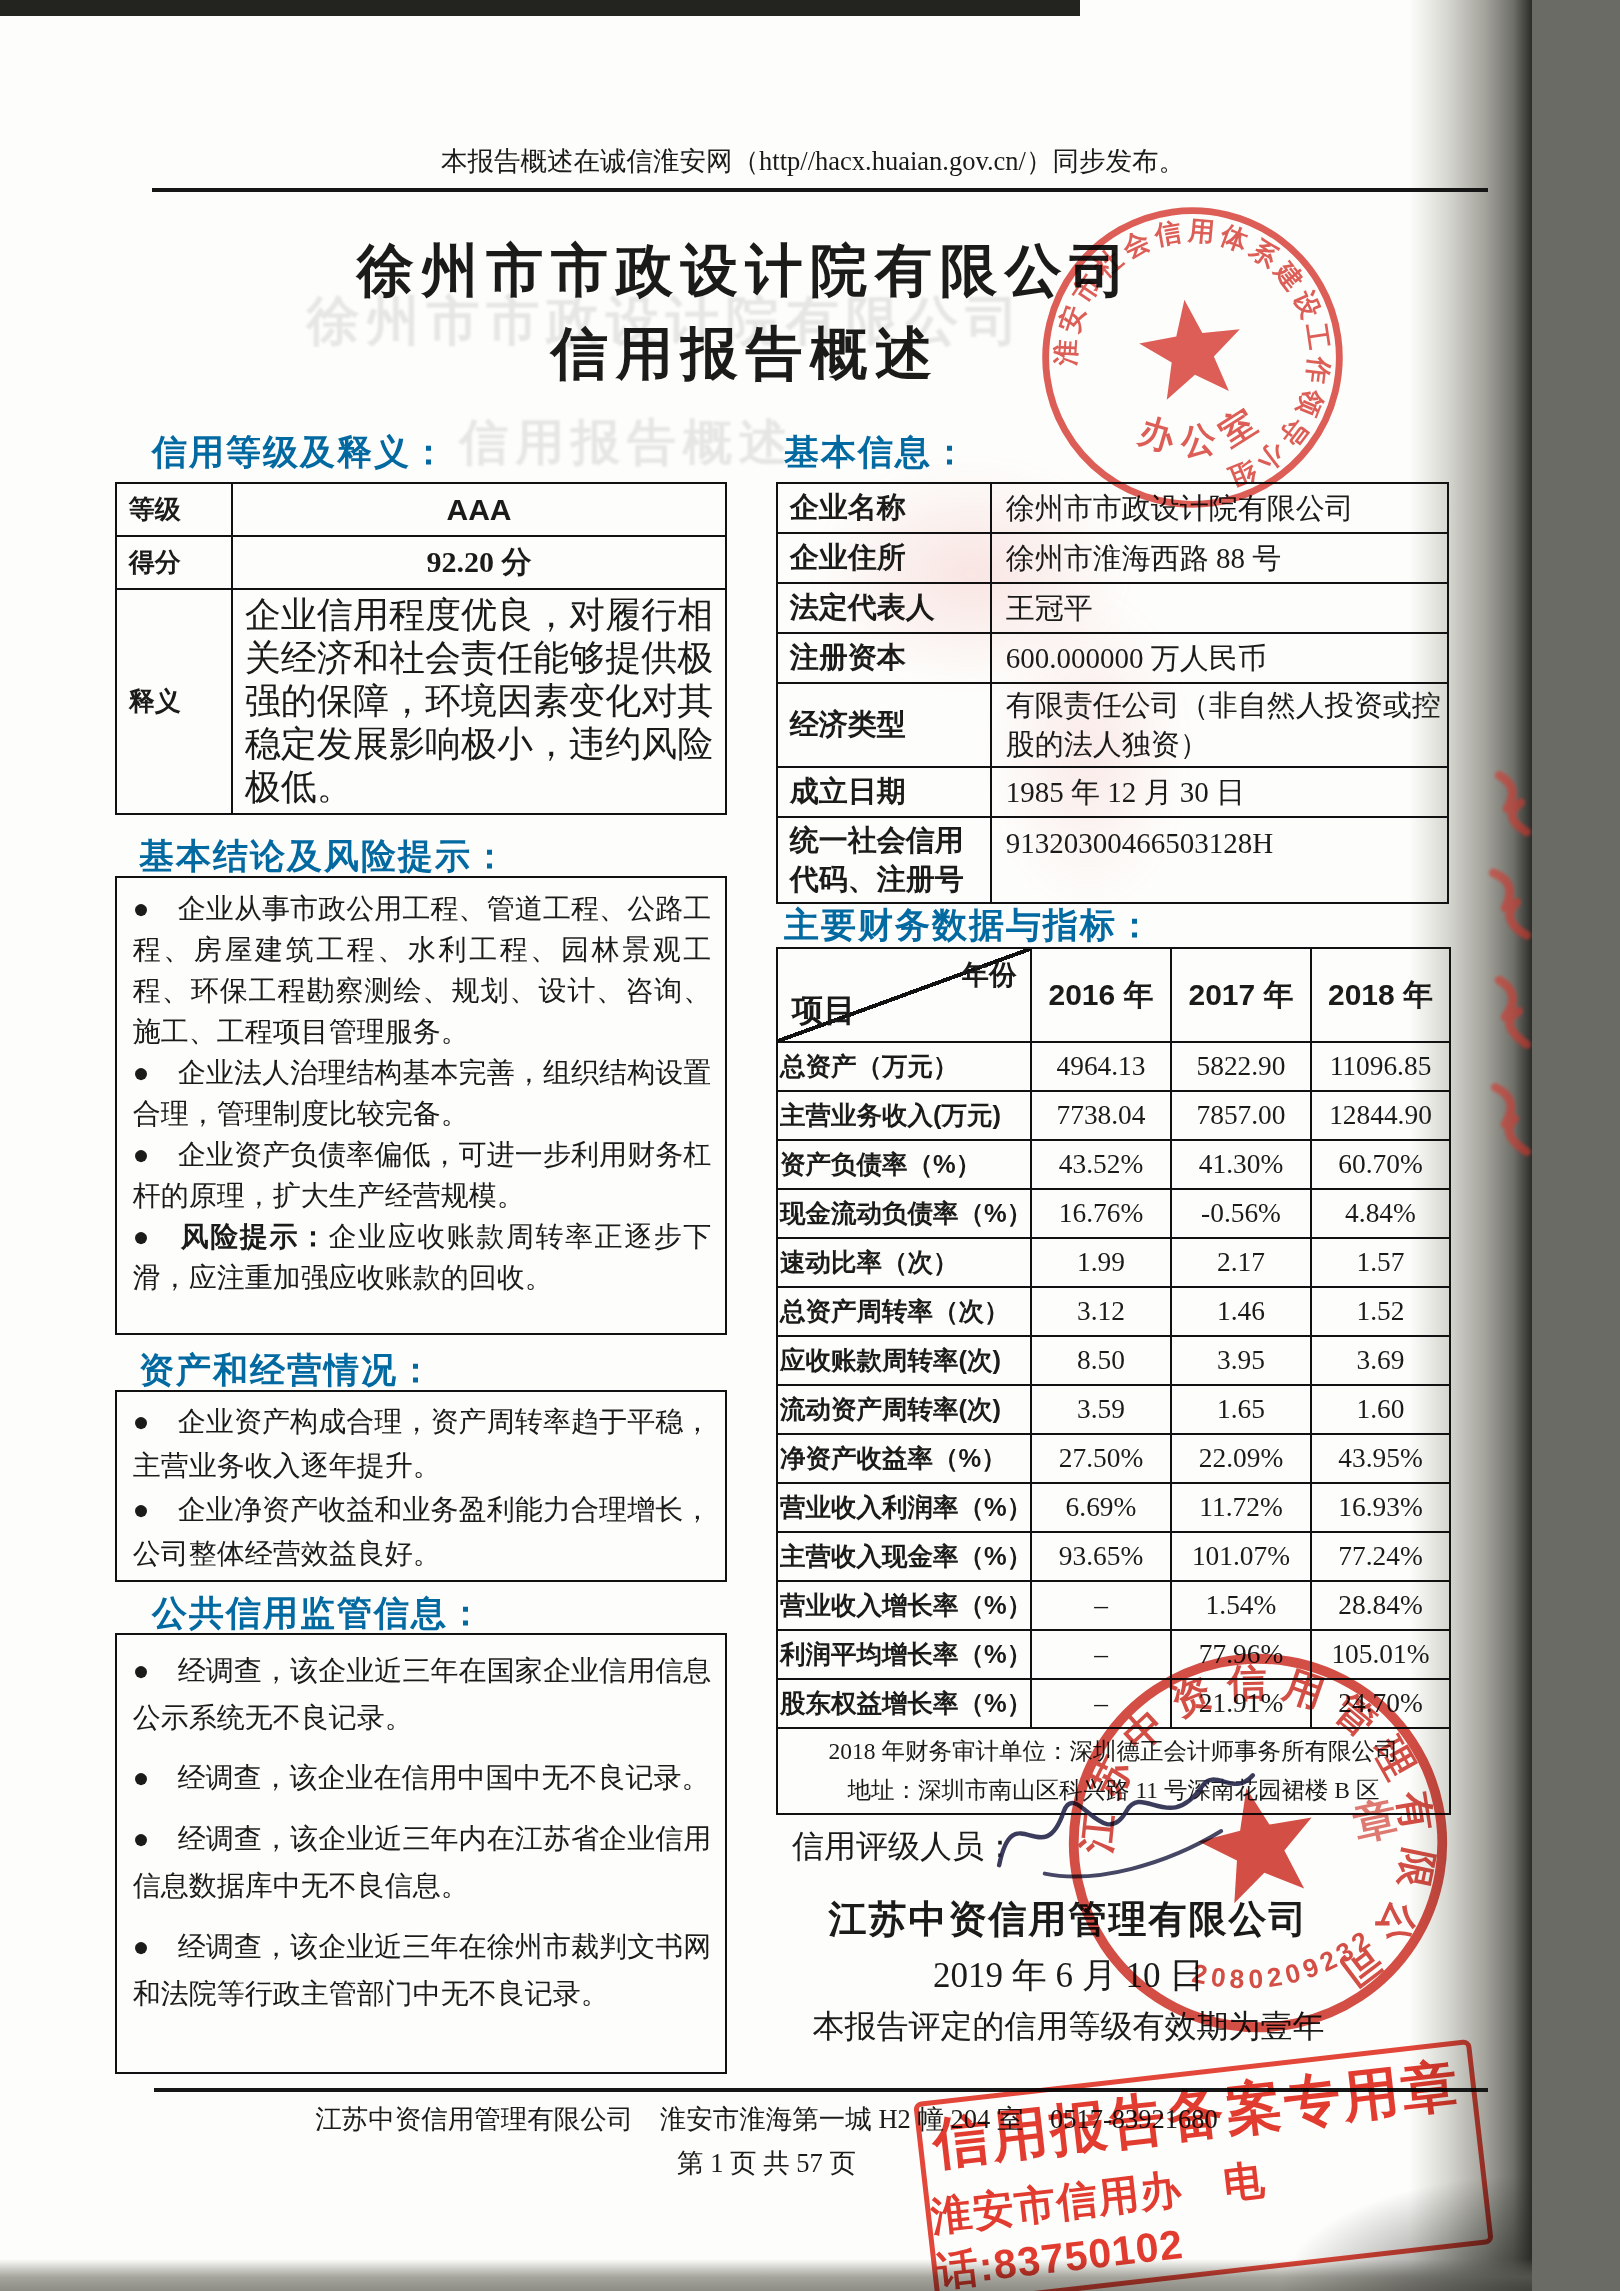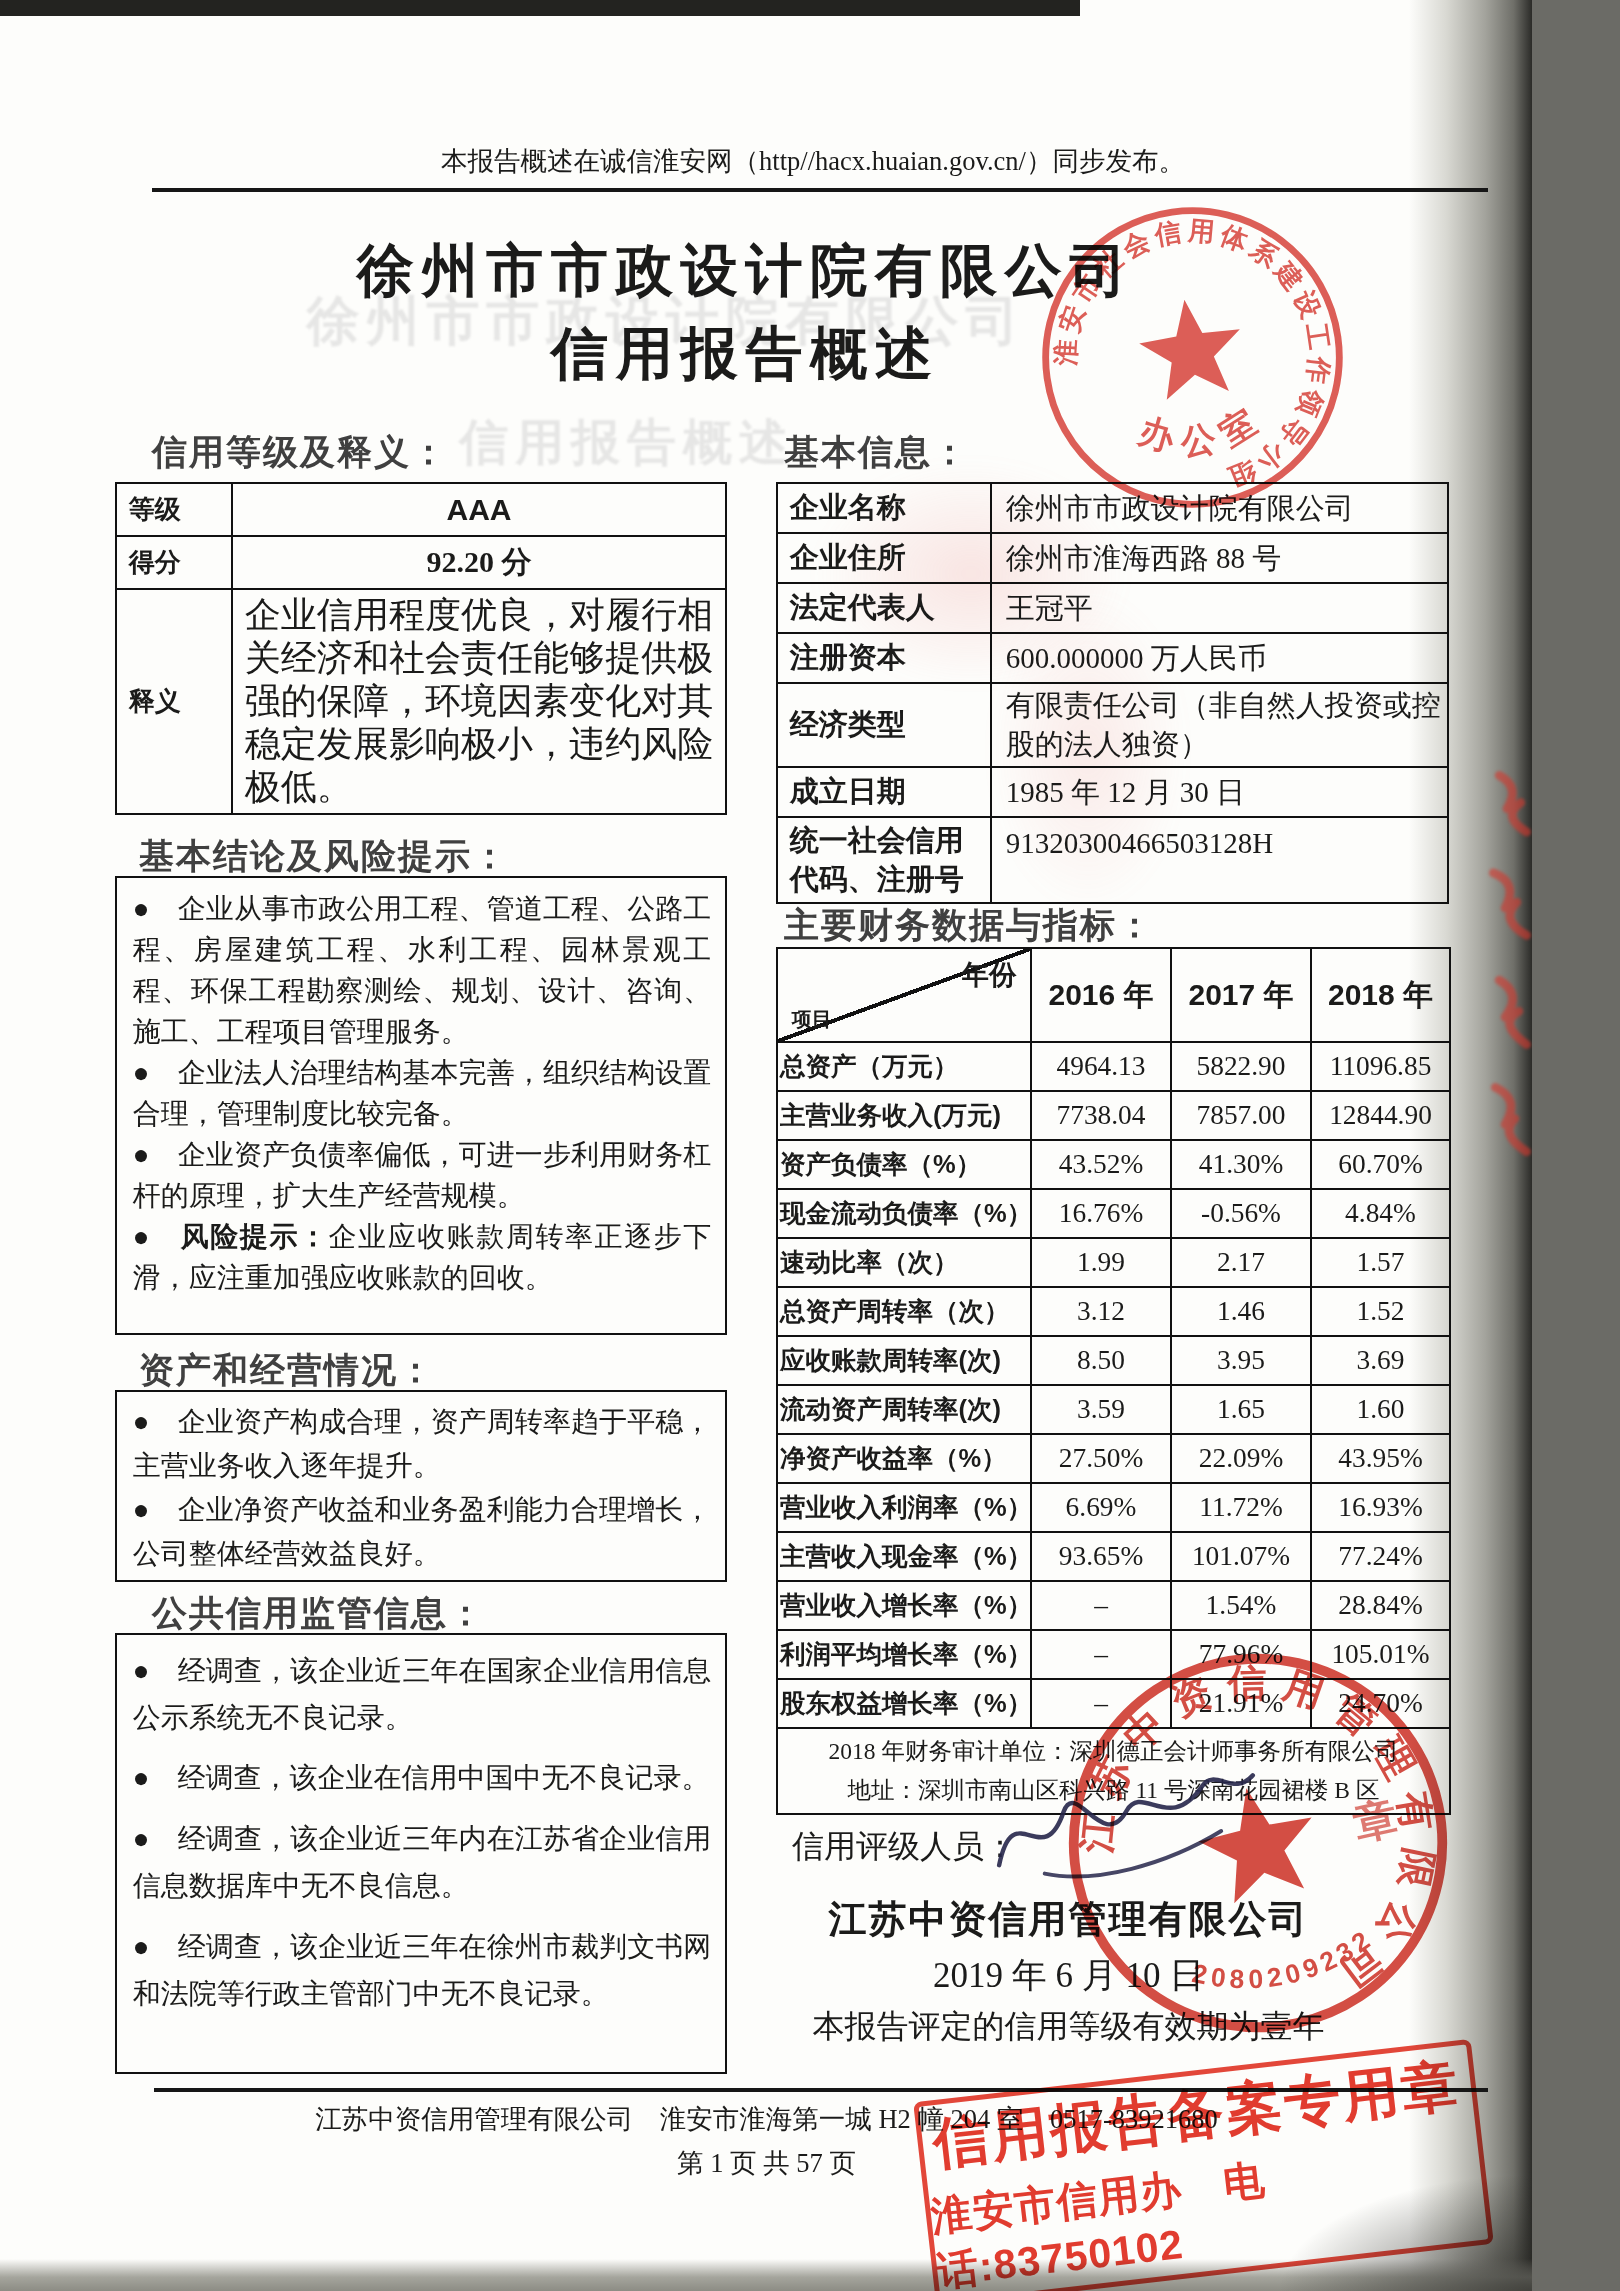--- a/index.html
+++ b/index.html
@@ -19,42 +19,42 @@
          font-weight:bold;letter-spacing:6.9px;white-space:nowrap;}
   
   .serif{font-family:"Liberation Serif", serif;}
   .sans{font-family:"Liberation Sans", sans-serif;}
   .abs{position:absolute;}
   .hdr-note{left:323px;top:143px;width:980px;text-align:center;font-size:26.5px;}
   .rule{position:absolute;background:#161616;}
   .title{left:167px;width:1157px;text-align:center;font-weight:bold;font-size:57px;
          letter-spacing:7.8px;font-family:"Liberation Serif", serif;}
   .sec-h{position:absolute;font-family:"Liberation Sans", sans-serif;font-weight:bold;
-         font-size:35px;letter-spacing:2px;color:#404040;}
+         font-size:35px;letter-spacing:2px;color:#0369a1;}
   
   table{border-collapse:collapse;table-layout:fixed;}
   .t td{border:2.9px solid #111;}
   .lbl{font-family:"Liberation Sans", sans-serif;font-weight:bold;font-size:26px;padding-left:11.8px;}
   .val{font-size:30px;text-align:center;}
   .val-left{font-size:29px;text-align:left;padding-left:13.7px;line-height:39px;}
   
   .box{position:absolute;border:2.9px solid #111;box-sizing:border-box;padding:9.8px 13.7px 0 15.7px;}
   .box p{margin:0;font-size:28px;line-height:41px;text-align:justify;}
   .box.loose p{line-height:47px;margin-bottom:13.7px;}
   .risk-b{font-family:"Liberation Sans", sans-serif;font-weight:bold;}
   
   .fin td{border:2.9px solid #111;}
   .fin .item{font-family:"Liberation Sans", sans-serif;font-weight:bold;font-size:25.5px;
              padding-left:2px;white-space:nowrap;overflow:hidden;}
   .fin .num{font-size:27.4px;text-align:center;}
   .fin .yr{font-family:"Liberation Sans", sans-serif;font-weight:bold;font-size:30px;text-align:center;}
   .corner{position:relative;
     background:linear-gradient(to bottom right, transparent calc(50% - 2px), #111 calc(50% - 2px), #111 calc(50% + 2px), transparent calc(50% + 2px));}
   .corner .c-top{position:absolute;right:13.7px;top:7.8px;font-family:"Liberation Sans",sans-serif;font-weight:bold;font-size:27.4px;}
-  .corner .c-bot{position:absolute;left:13.7px;bottom:7.8px;font-family:"Liberation Sans",sans-serif;font-weight:bold;font-size:20px;text-align:right;}
+  .corner .c-bot{position:absolute;left:13.7px;bottom:7.8px;font-family:"Liberation Sans",sans-serif;font-weight:bold;font-size:32px;text-align:right;}
   .fin-note{font-size:23.5px;text-align:center;line-height:39px;}
   
   .center-col{left:750px;width:637px;text-align:center;}
   
   .stamp{position:absolute;mix-blend-mode:multiply;}
   .rect-stamp{position:absolute;left:923px;top:2070px;width:561px;height:206px;
     border:5.9px solid rgba(226,55,41,.92);border-radius:7.8px;box-sizing:border-box;
     transform:rotate(-6.5deg);transform-origin:center;mix-blend-mode:multiply;
     display:flex;flex-direction:column;justify-content:center;align-items:center;
     color:rgba(226,50,36,.95);font-family:"Liberation Sans",sans-serif;font-weight:bold;}

